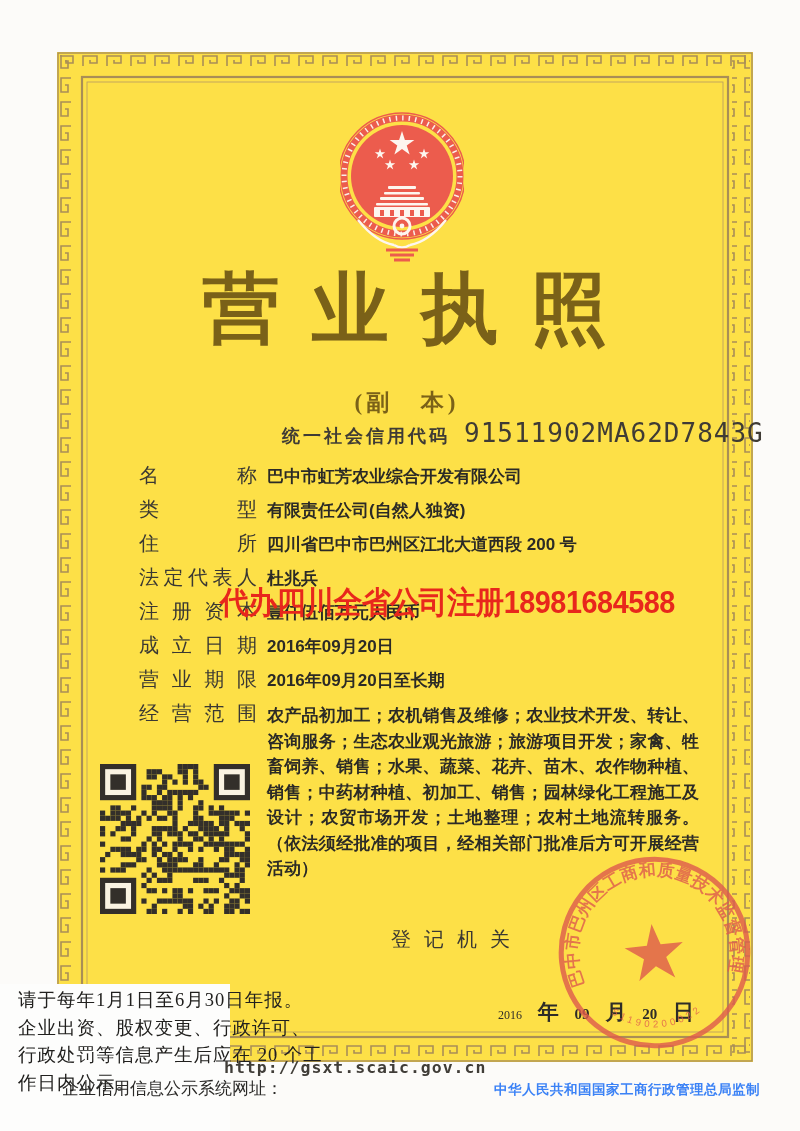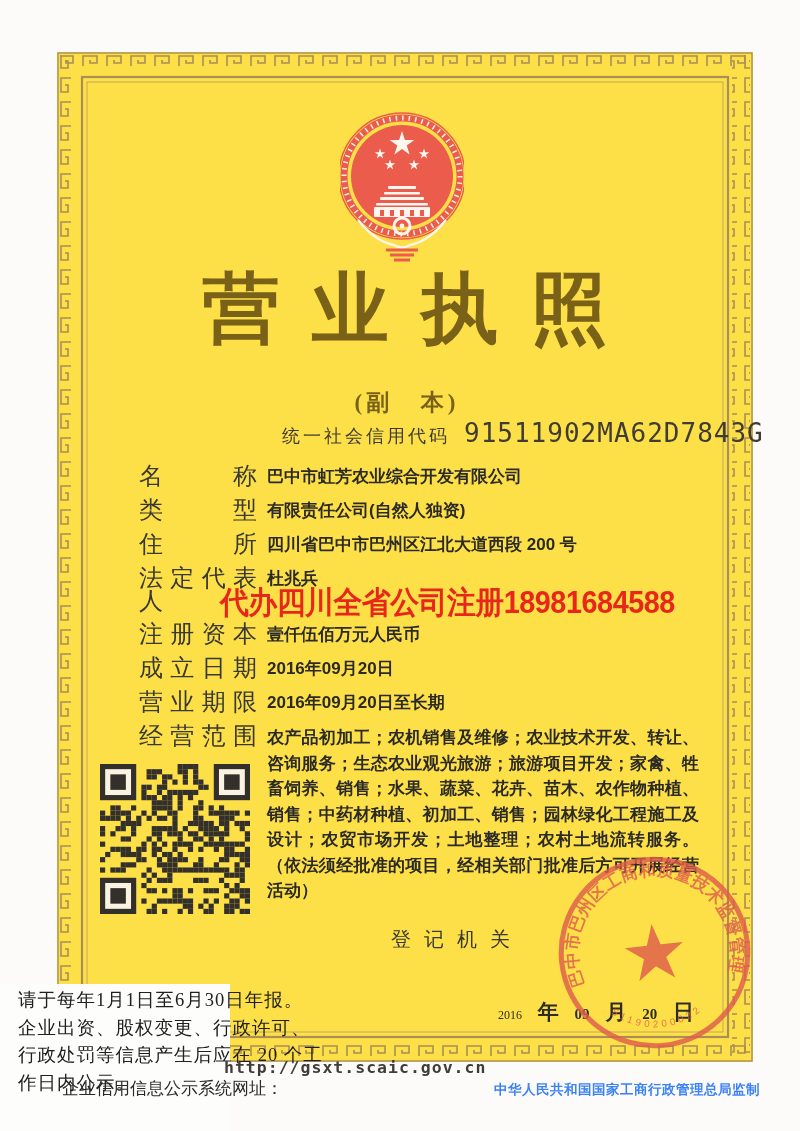--- a/index.html
+++ b/index.html
@@ -25,27 +25,27 @@
   }
   .subtitle{
     position:absolute;left:0;top:306px;width:100%;text-align:center;
     font-family:"Liberation Serif",serif;font-weight:700;
     font-size:23px;color:#7a6118;letter-spacing:.18em;text-indent:.18em;margin-top:29px;
   }
   .credit-line{
     position:absolute;left:225px;top:366px;display:flex;align-items:baseline;gap:14px;
     color:#3f3b35;white-space:nowrap;
   }
-  .credit-label{font-size:18px;font-weight:400;letter-spacing:3px;}
+  .credit-label{font-size:18px;font-weight:700;letter-spacing:3px;}
   .credit-code{font-family:"DejaVu Sans Mono",monospace;font-size:26px;letter-spacing:1px;}
   
   .fields{position:absolute;left:82px;top:412px;width:566px;}
   .field-row{display:flex;align-items:flex-start;margin-bottom:10px;}
   .field-label{
-    flex:none;width:118px;font-size:24px;line-height:23px;color:#3a3833;font-weight:500;
+    flex:none;width:118px;font-size:20px;line-height:23px;color:#3a3833;font-weight:500;
     text-align:justify;text-align-last:justify;
   }
   .field-value{
     margin-left:10px;font-size:17px;line-height:23px;font-weight:600;color:#2b2a26;
     padding-top:1px;white-space:nowrap;
   }
   .field-value.scope{
     white-space:normal;width:432px;line-height:25.5px;text-align:justify;
   }
   

